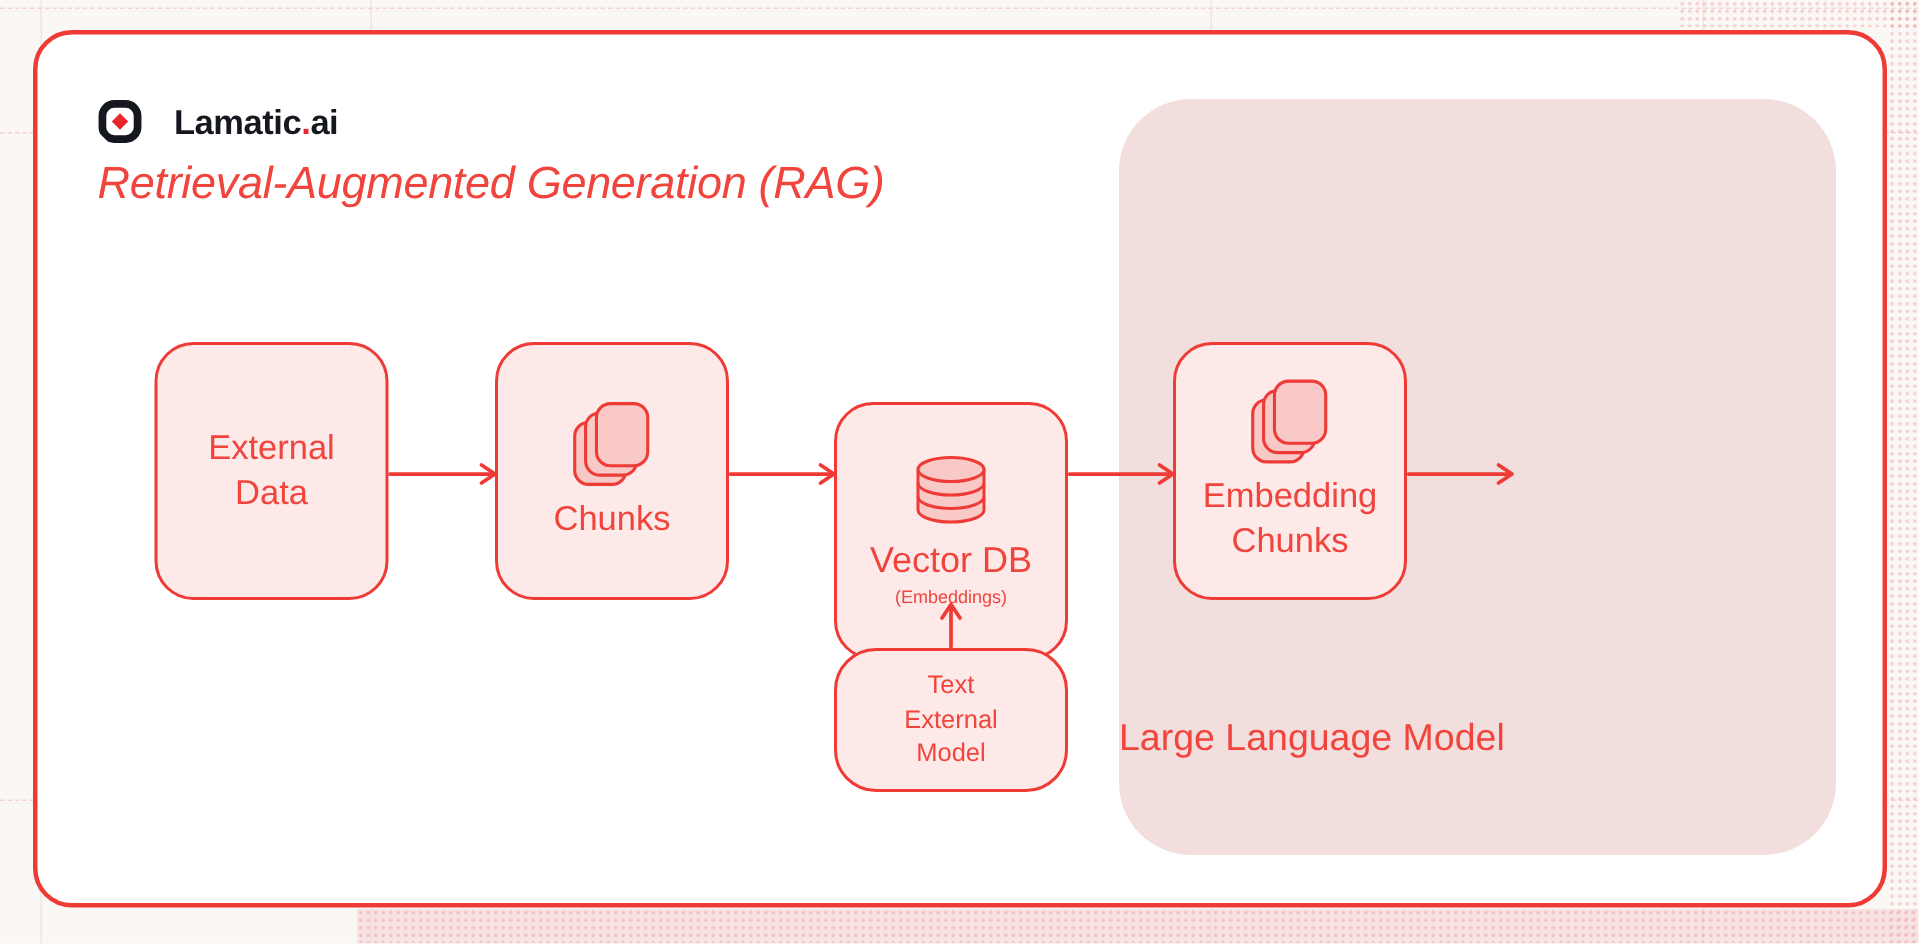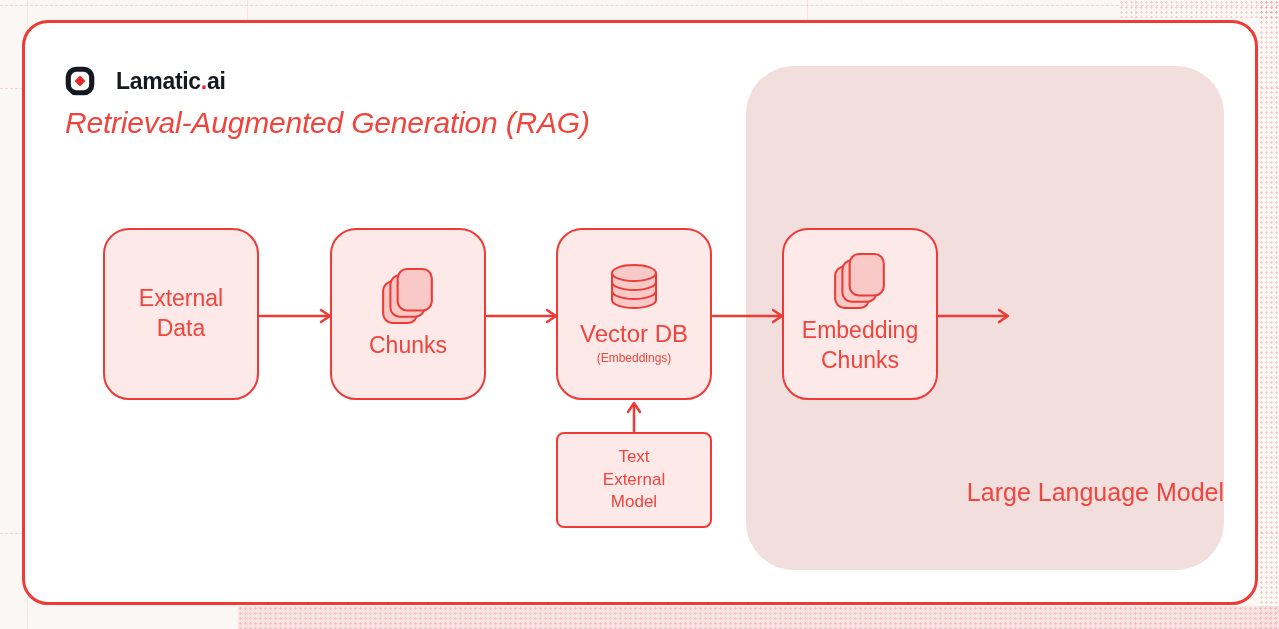--- a/index.html
+++ b/index.html
@@ -55,45 +55,45 @@
     position:absolute;left:65px;top:106px;z-index:3;
     font-size:30px;font-weight:500;color:var(--red-text);letter-spacing:-.2px;font-style:italic;
   }
 
   
   .llm{
     position:absolute;left:746px;top:66px;width:478px;height:504px;
     background:var(--llm-fill);border-radius:48px;z-index:2;
   }
   .llm-label{
-    position:absolute;left:746px;top:478px;width:478px;text-align:right;z-index:3;
+    position:absolute;left:746px;top:478px;width:478px;text-align:left;z-index:3;
     font-size:25px;color:var(--red-text);
   }
 
   
   .node{
     position:absolute;top:228px;width:156px;height:172px;
     background:var(--node-fill);
     border:2.5px solid var(--red);border-radius:26px;
     display:flex;flex-direction:column;align-items:center;justify-content:center;
     gap:6px;z-index:3;
     color:var(--red-text);font-size:23px;line-height:1.3;text-align:center;
   }
   .node .lbl{display:block;}
   .node-external{left:103px;}
   .node-chunks{left:330px;}
-  .node-vectordb{left:556px;}
+  .node-vectordb{left:556px;margin-top:40px;}
   .node-retrieved{left:782px;}
   .node-response{left:1008px;}
   .node-vectordb .vlabel{font-size:24px;}
   .node-vectordb .sublabel{font-size:12px;margin-top:-4px;}
   .node-tem{
     position:absolute;left:556px;top:432px;width:156px;height:96px;
     background:var(--node-fill);
-    border:2.5px solid var(--red);border-radius:8px;
+    border:2.5px solid var(--red);border-radius:28px;
     display:flex;flex-direction:column;align-items:center;justify-content:center;
     z-index:3;color:var(--red-text);font-size:17px;line-height:1.35;text-align:center;
   }
   .node .icon{line-height:0;}
 
   
   .edges{position:absolute;left:0;top:0;width:1279px;height:629px;z-index:4;pointer-events:none;}
 </style>
 </head>
 <body>

